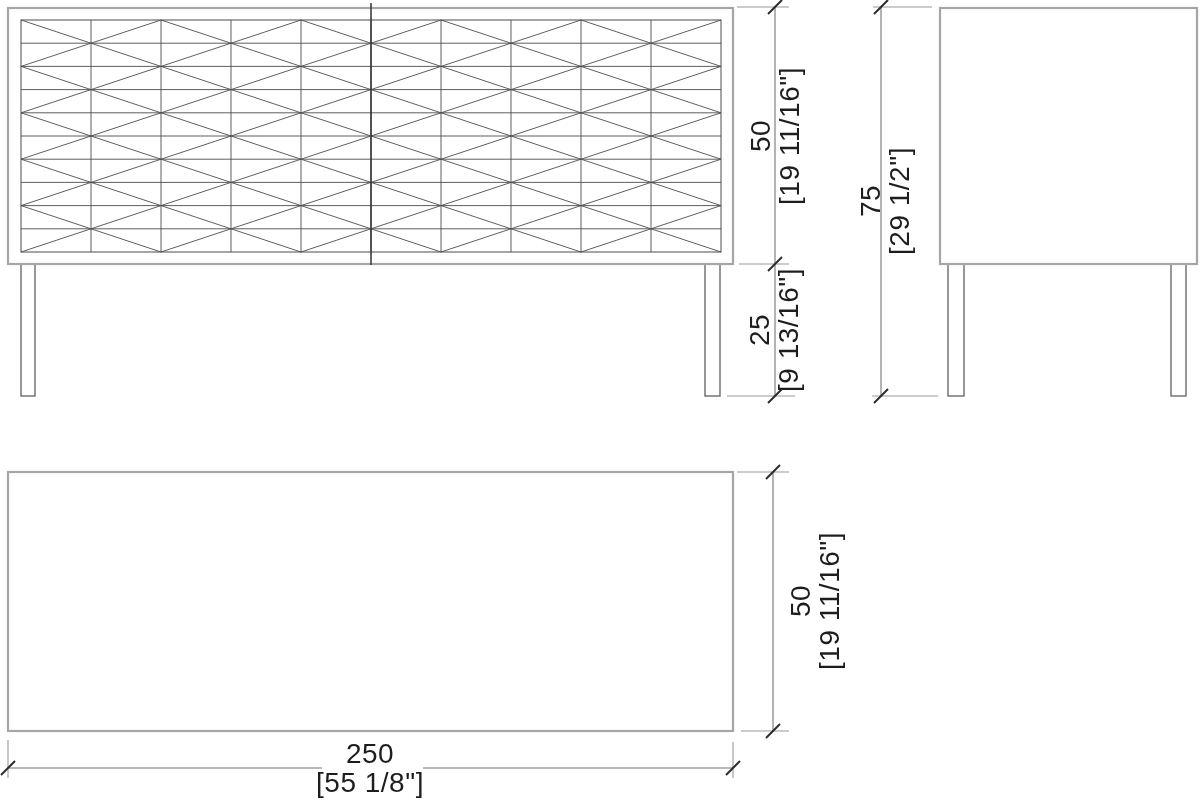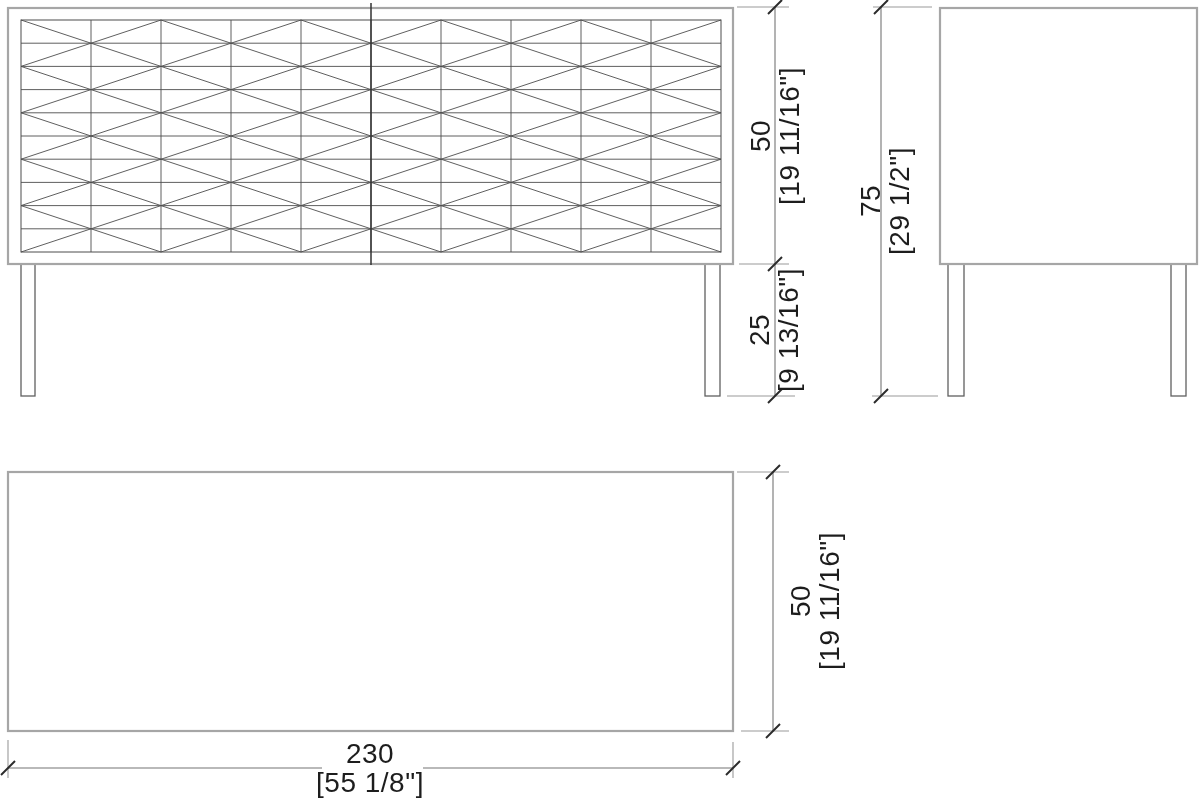--- a/index.html
+++ b/index.html
@@ -120,17 +120,17 @@
     <span>75</span>
     <span>[29 1/2"]</span>
   </div>
 
   <div class="dim-label rot" style="left:665px; top:572px;">
     <span>50</span>
     <span>[19 11/16"]</span>
   </div>
 
   <div class="dim-label" style="left:220px; top:739px;">
-    <span>230</span>
+    <span>250</span>
     <span>[55 1/8"]</span>
   </div>
 
 </div>
 
 </body></html>

